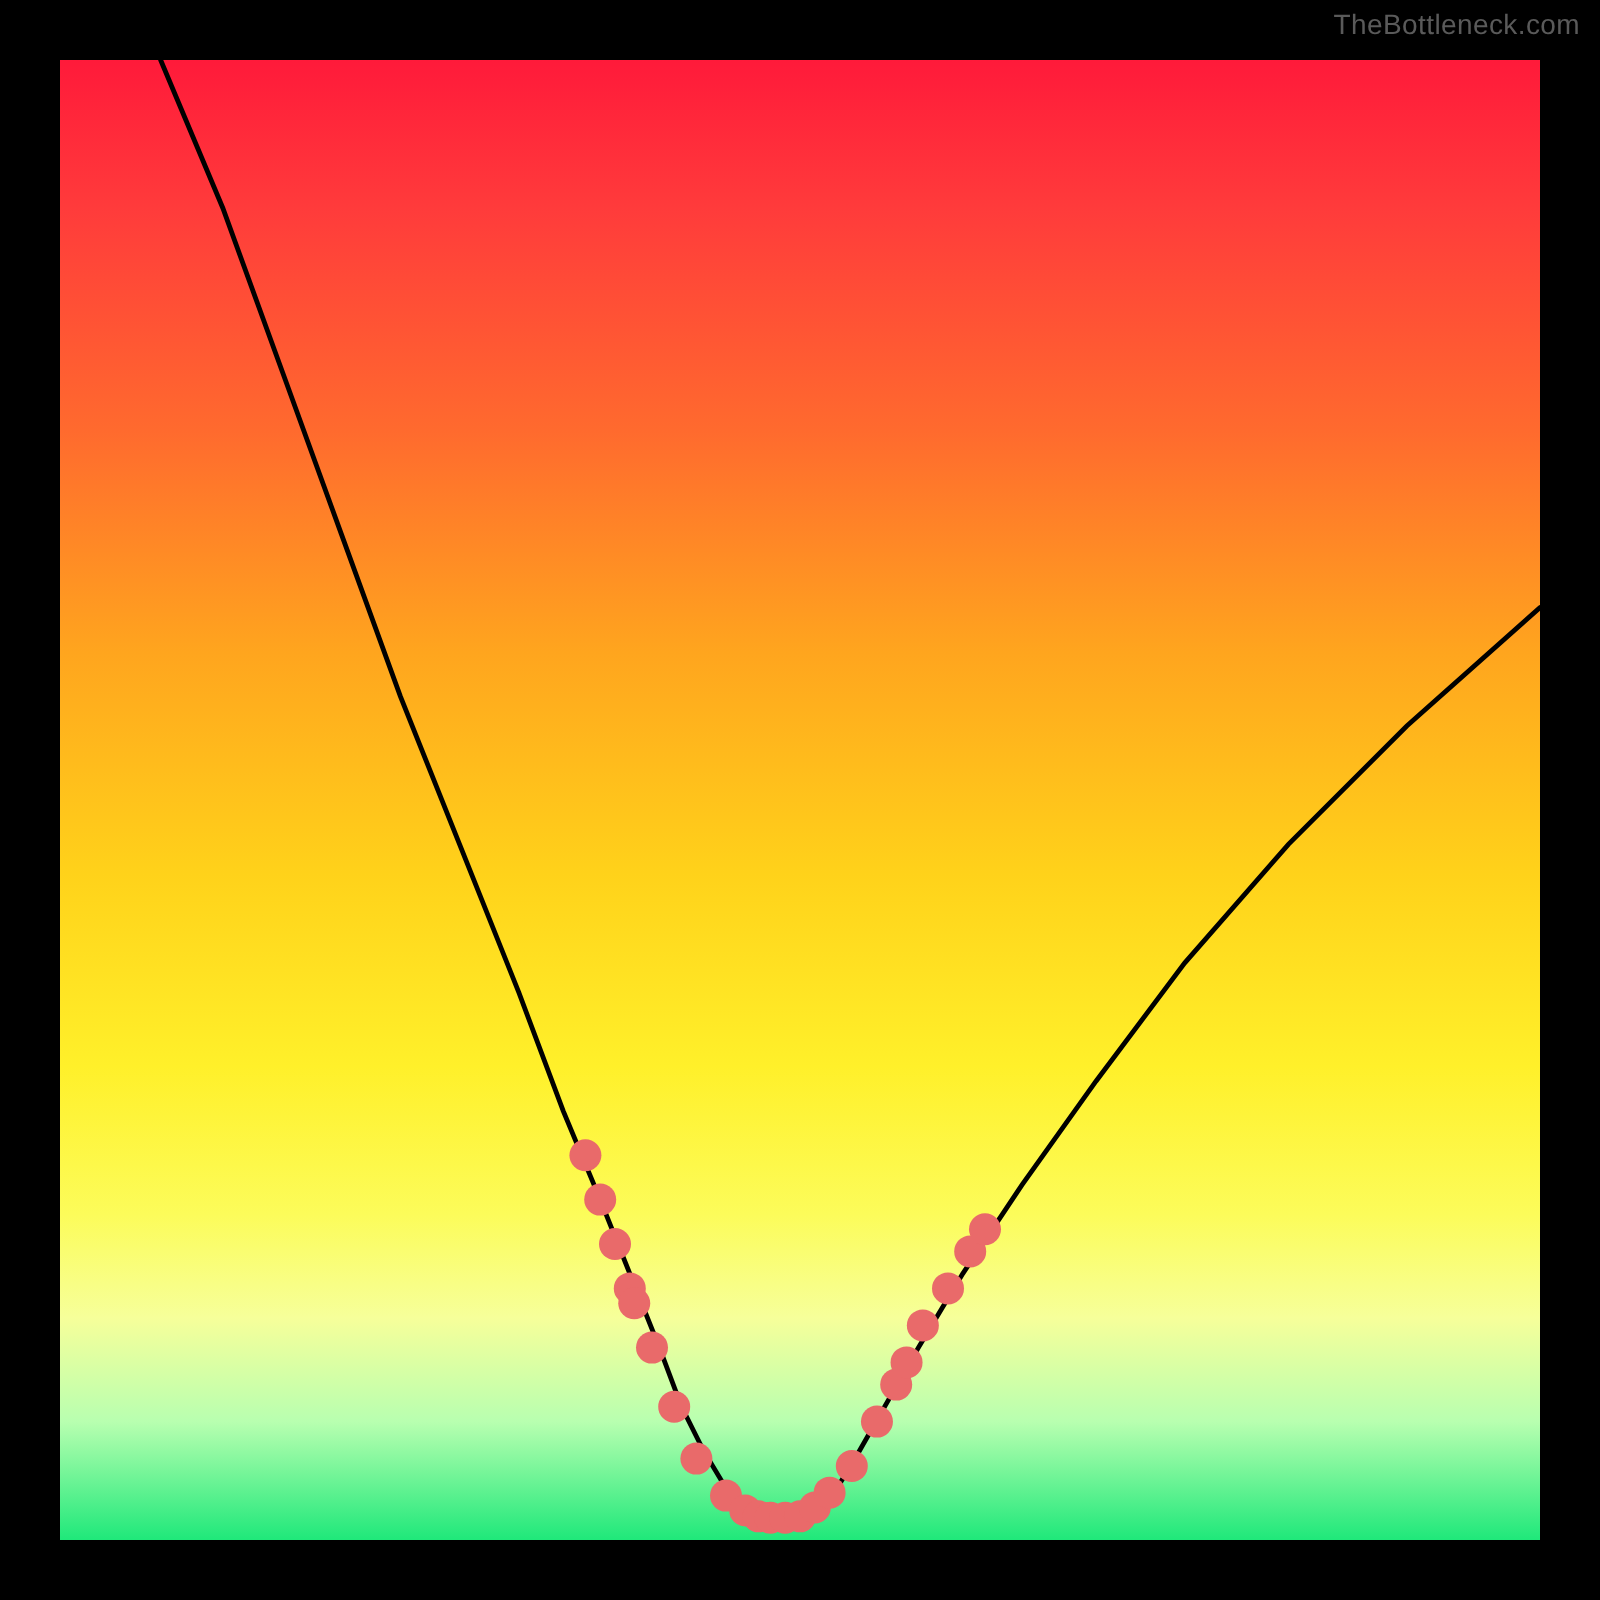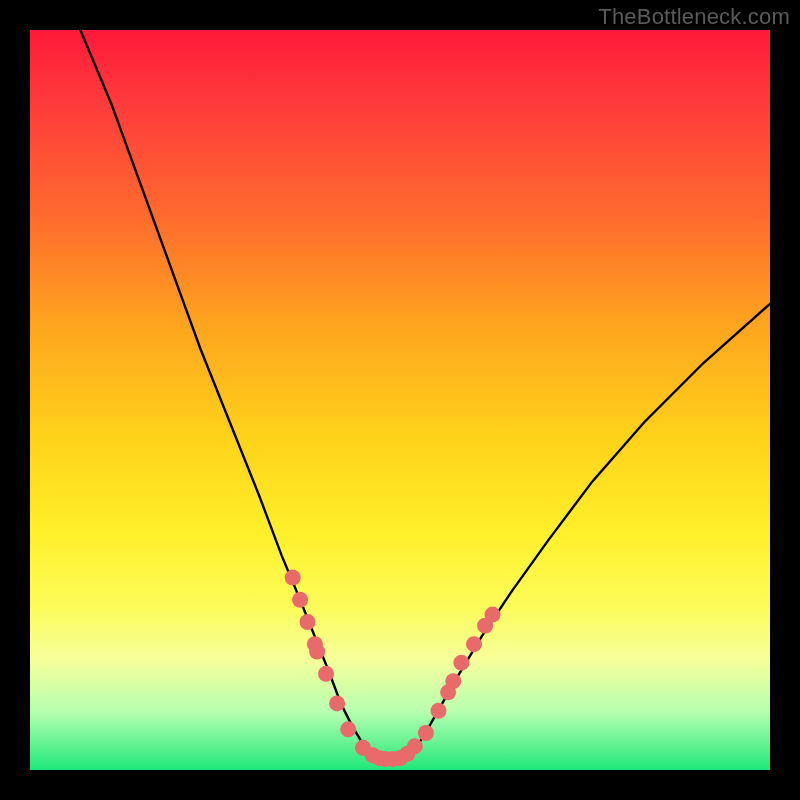--- a/index.html
+++ b/index.html
@@ -35,21 +35,21 @@
       #f6ff9a 85%,
       #b8ffb0 92%,
       #1fe87a 100%
     );
   }
   .watermark {
     position: absolute;
     top: 4px;
     right: 10px;
     font-family: Arial, Helvetica, sans-serif;
-    font-size: 22px;
+    font-size: 14px;
     color: #5a5a5a;
     letter-spacing: 0.2px;
     user-select: none;
   }
   svg.curve {
     position: absolute;
     left: 0;
     top: 0;
     width: 740px;
     height: 740px;

